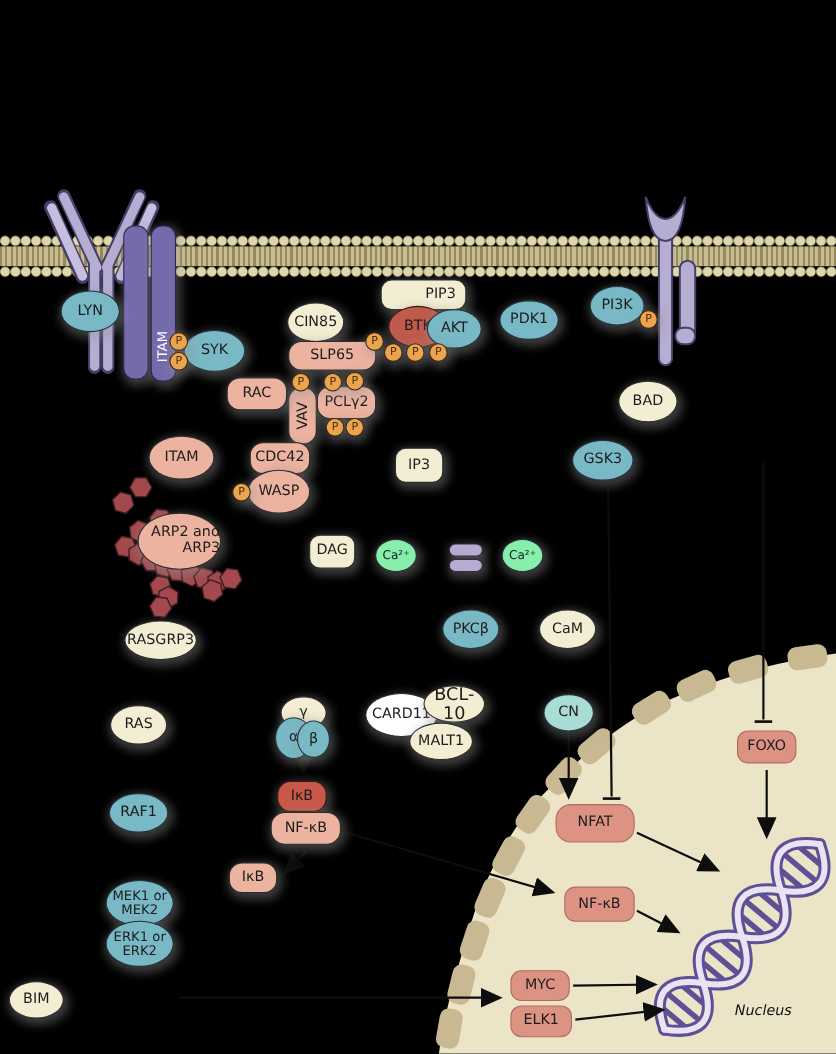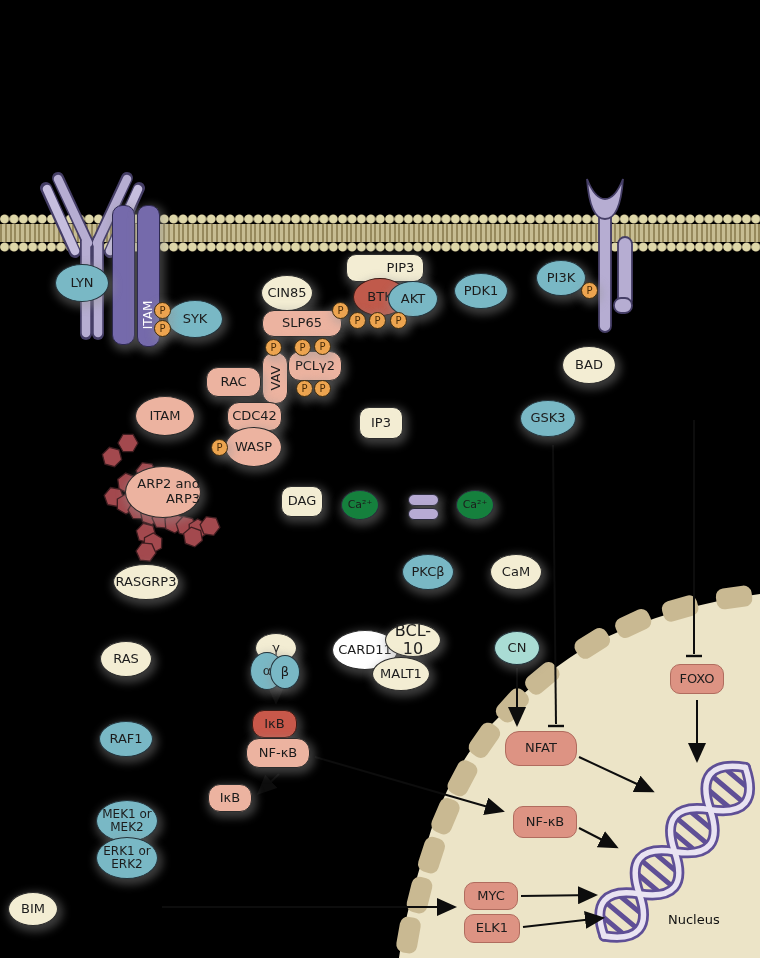--- a/index.html
+++ b/index.html
@@ -11,21 +11,21 @@
   .box{border-radius:12px;}
   .sh{box-shadow:2px 3px 9px 3px rgba(150,150,150,0.40);}
   .teal{background:#79b8c5;border:1.5px solid #24343c;}
   .aqua{background:#a9dcd4;border:1.5px solid #24343c;}
   .cream{background:#f3edd3;border:1.5px solid #2c2c2c;}
   .salmon{background:#ecb3a0;border:1.5px solid #2c2c2c;}
   .salmon2{background:#ffffff;border:1.5px solid #2c2c2c;}
   .darkred{background:#c05a4b;border:1.5px solid #3c1a14;}
   .redbox{background:#c8584a;border:1.5px solid #3c1a14;}
   .nucbox{background:#dd9383;border:1.5px solid #b06c5e;border-radius:10px;}
-  .lav{background:#15803d;border:1.5px solid #2c2c3c;}
+  .lav{background:#86efac;border:1.5px solid #2c2c3c;}
   .lavbar{position:absolute;background:#b7abd4;border:1.5px solid #2c2c3c;border-radius:6px;box-sizing:border-box;}
   .p{position:absolute;width:17px;height:17px;border-radius:50%;background:#eda44f;
      border:1.2px solid #3a2a10;color:#4a2c08;font-size:10px;display:flex;align-items:center;
      justify-content:center;z-index:5;box-sizing:border-box;}
   .ig{position:absolute;background:#756aab;border:1.5px solid #2e2950;border-radius:10px;z-index:3;box-sizing:border-box;}
   .vlabel{position:absolute;display:flex;align-items:center;justify-content:center;
           font-size:12px;z-index:6;transform:rotate(-90deg);}
   .membrane{position:absolute;left:0;top:214px;width:760px;height:38px;z-index:1;}
   .mheads{height:10px;background-image:radial-gradient(circle at 4.6px 5px,#ded7a9 58%,#5e5640 66%,rgba(0,0,0,0) 72%);
           background-size:9.4px 10px;background-repeat:repeat-x;}
@@ -175,21 +175,21 @@
 <div class="node box cream sh nz" style="left:346px;top:254px;width:78px;height:28px;border-radius:10px;padding-left:31px;">PIP3</div>
 <div class="node ell darkred sh nz" style="left:353px;top:278px;width:54px;height:38px;">BTK</div>
 <div class="node ell teal sh nz" style="left:388px;top:281px;width:50px;height:36px;">AKT</div>
 <div class="node ell teal sh nz" style="left:454px;top:273px;width:54px;height:36px;">PDK1</div>
 <div class="node ell teal sh nz" style="left:536px;top:260px;width:50px;height:36px;">PI3K</div>
 <div class="node ell cream sh nz" style="left:562px;top:346px;width:54px;height:38px;">BAD</div>
 <div class="node ell teal sh nz" style="left:520px;top:400px;width:56px;height:37px;">GSK3</div>
 <div class="node box salmon sh nz" style="left:262px;top:310px;width:80px;height:27px;">SLP65</div>
 <div class="node box salmon sh nz" style="left:262px;top:352px;width:26px;height:52px;"></div>
 <div class="vlabel" style="left:230px;top:368px;width:90px;height:20px;color:#1c1c1c;font-size:13px;">VAV</div>
-<div class="node box salmon sh nz" style="left:206px;top:343px;width:55px;height:30px;margin-top:24px;">RAC</div>
+<div class="node box salmon sh nz" style="left:206px;top:343px;width:55px;height:30px;">RAC</div>
 <div class="node box salmon sh nz" style="left:288px;top:351px;width:54px;height:30px;">PCLγ2</div>
 <div class="node box salmon sh nz" style="left:227px;top:402px;width:55px;height:29px;">CDC42</div>
 <div class="node ell salmon sh nz" style="left:225px;top:427px;width:57px;height:40px;">WASP</div>
 <div class="node ell salmon sh nz" style="left:135px;top:396px;width:60px;height:40px;">ITAM</div>
 <div class="node ell salmon sh nz" style="left:125px;top:466px;width:76px;height:52px;justify-content:flex-start;text-align:right;padding-left:11px;">ARP2 and ARP3</div>
 <div class="node box cream sh nz" style="left:359px;top:407px;width:44px;height:32px;border-radius:10px;">IP3</div>
 <div class="node box cream sh nz" style="left:281px;top:486px;width:42px;height:31px;border-radius:10px;">DAG</div>
 <div class="node ell lav sh nz" style="left:341px;top:490px;width:38px;height:30px;font-size:11px;">Ca²⁺</div>
 <div class="lavbar sh nz" style="left:408px;top:494px;width:31px;height:12px;"></div>
 <div class="lavbar sh nz" style="left:408px;top:508px;width:31px;height:12px;"></div>
@@ -211,21 +211,21 @@
 <div class="node box redbox sh nz" style="left:252px;top:710px;width:45px;height:28px;">IκB</div>
 <div class="node box salmon sh nz" style="left:246px;top:738px;width:64px;height:30px;border-radius:13px;">NF-κB</div>
 <div class="node box salmon sh nz" style="left:208px;top:784px;width:44px;height:28px;">IκB</div>
 <div class="node ell aqua sh nz" style="left:494px;top:631px;width:46px;height:34px;">CN</div>
 
 <div class="node nucbox nz" style="left:670px;top:664px;width:54px;height:30px;">FOXO</div>
 <div class="node nucbox nz" style="left:505px;top:731px;width:72px;height:35px;border-radius:14px;">NFAT</div>
 <div class="node nucbox nz" style="left:513px;top:806px;width:64px;height:32px;">NF-κB</div>
 <div class="node nucbox nz" style="left:464px;top:882px;width:54px;height:28px;">MYC</div>
 <div class="node nucbox nz" style="left:464px;top:914px;width:56px;height:29px;">ELK1</div>
-<div class="nucleus-label" style="left:668px;top:912px;">Nucleus</div>
+<div class="nucleus-label" style="left:668px;top:912px;font-style:italic;">Nucleus</div>
 
 <div class="p sh" style="left:154px;top:302px;">P</div>
 <div class="p sh" style="left:154px;top:320px;">P</div>
 <div class="p sh" style="left:332px;top:302px;">P</div>
 <div class="p sh" style="left:265px;top:339px;">P</div>
 <div class="p sh" style="left:294px;top:339px;">P</div>
 <div class="p sh" style="left:314px;top:338px;">P</div>
 <div class="p sh" style="left:349px;top:312px;">P</div>
 <div class="p sh" style="left:369px;top:312px;">P</div>
 <div class="p sh" style="left:390px;top:312px;">P</div>

